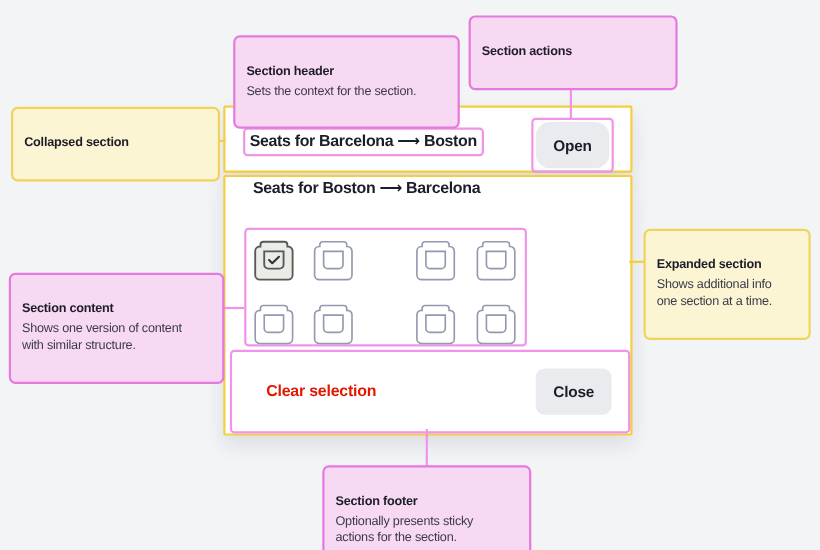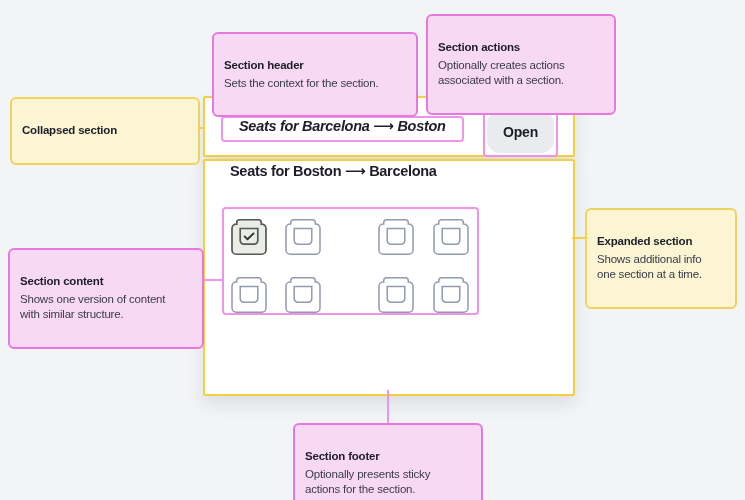--- a/index.html
+++ b/index.html
@@ -26,21 +26,21 @@
   .note-title{font-size:11.5px;font-weight:700;color:var(--text_dark);letter-spacing:-0.2px;}
   .note-body{font-size:11.5px;color:var(--text_body);letter-spacing:-0.2px;white-space:pre-line;margin-top:2px;}
 
   
   .ybox{position:absolute;z-index:1;box-sizing:border-box;background:var(--card_bg);
         border:2px solid var(--yellow_marker);border-radius:2px;
         box-shadow:0 8px 18px rgba(32,33,46,0.10);}
   .marker{position:absolute;box-sizing:border-box;border:2px solid var(--pink_marker);border-radius:4px;}
 
   .card-title{font-size:14.5px;font-weight:700;color:var(--text_dark);letter-spacing:-0.3px;white-space:nowrap;}
-  .header-marker{left:16px;top:18px;height:26px;display:inline-flex;padding:0 16px;font-style:italic;}
+  .header-marker{left:16px;top:18px;height:26px;display:inline-flex;align-items:center;padding:0 4px;}
   .open-marker{left:278px;top:9px;width:75px;height:50px;display:flex;align-items:center;justify-content:center;}
 
   .btn{border:none;background:var(--button_bg);border-radius:8px;color:var(--text_dark);
        font-family:inherit;font-size:14px;font-weight:600;letter-spacing:-0.2px;
        display:flex;align-items:center;justify-content:center;cursor:pointer;}
   .open-btn{width:67px;height:42px;border-radius:13px;}
   .close-btn{width:69px;height:42px;}
 
   .exp-title{position:absolute;left:25px;top:2px;}
   .content-marker{left:17px;top:46px;width:257px;height:108px;padding:8px 0 0 5px;}
@@ -67,22 +67,20 @@
   <div class="conn h" style="left:201px;top:279px;width:21px"></div>
   <div class="conn h yellow" style="left:572px;top:237px;width:15px"></div>
   <div class="conn v" style="left:387px;top:390px;height:34px"></div>
 
   <div class="note pink" style="left:212px;top:32px;width:206px">
     <div class="note-title">Section header</div>
     <div class="note-body">Sets the context for the section.</div>
   </div>
   <div class="note pink" style="left:426px;top:14px;width:190px">
     <div class="note-title">Section actions</div>
-    <div class="note-body">Optionally creates actions
-associated with a section.</div>
   </div>
   <div class="note yellow" style="left:10px;top:97px;width:190px">
     <div class="note-title">Collapsed section</div>
   </div>
   <div class="note pink" style="left:8px;top:248px;width:196px">
     <div class="note-title">Section content</div>
     <div class="note-body">Shows one version of content
 with similar structure.</div>
   </div>
   <div class="note yellow" style="left:585px;top:208px;width:152px">
@@ -141,15 +139,19 @@
                 <path d="M10.5 2.75 H29.5 A2.75 2.75 0 0 1 32.25 5.5 V7.1 H32.8 A4.2 4.2 0 0 1 37 11.3 V33 A4.25 4.25 0 0 1 32.75 37.25 H7.25 A4.25 4.25 0 0 1 3 33 V11.3 A4.2 4.2 0 0 1 7.2 7.1 H7.75 V5.5 A2.75 2.75 0 0 1 10.5 2.75 Z" fill="#ffffff" stroke="#9399af" stroke-width="1.5"></path>
                 <path d="M11.2 11.5 H28.8 V23.6 A3.6 3.6 0 0 1 25.2 27.2 H14.8 A3.6 3.6 0 0 1 11.2 23.6 Z" fill="#ffffff" stroke="#9399af" stroke-width="1.5"></path>
               </svg></div>
             <div class="seat"><svg width="40" height="40" viewBox="0 0 40 40" fill="none">
                 <path d="M10.5 2.75 H29.5 A2.75 2.75 0 0 1 32.25 5.5 V7.1 H32.8 A4.2 4.2 0 0 1 37 11.3 V33 A4.25 4.25 0 0 1 32.75 37.25 H7.25 A4.25 4.25 0 0 1 3 33 V11.3 A4.2 4.2 0 0 1 7.2 7.1 H7.75 V5.5 A2.75 2.75 0 0 1 10.5 2.75 Z" fill="#ffffff" stroke="#9399af" stroke-width="1.5"></path>
                 <path d="M11.2 11.5 H28.8 V23.6 A3.6 3.6 0 0 1 25.2 27.2 H14.8 A3.6 3.6 0 0 1 11.2 23.6 Z" fill="#ffffff" stroke="#9399af" stroke-width="1.5"></path>
               </svg></div>
           </div>
         </div>
     </div>
+    <div class="marker footer-marker">
+      <button class="link-btn">Clear selection</button>
+      <button class="btn close-btn">Close</button>
+    </div>
   </div>
 
 </div>
 
 </body></html>

